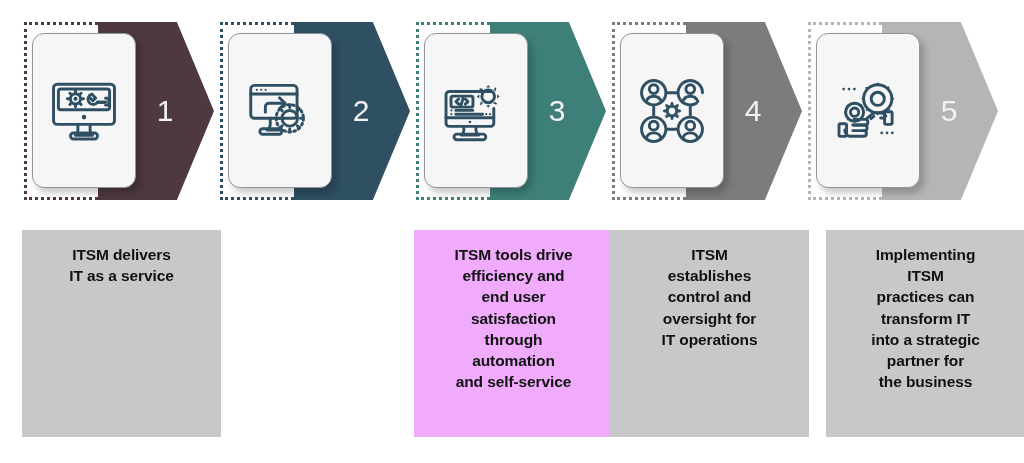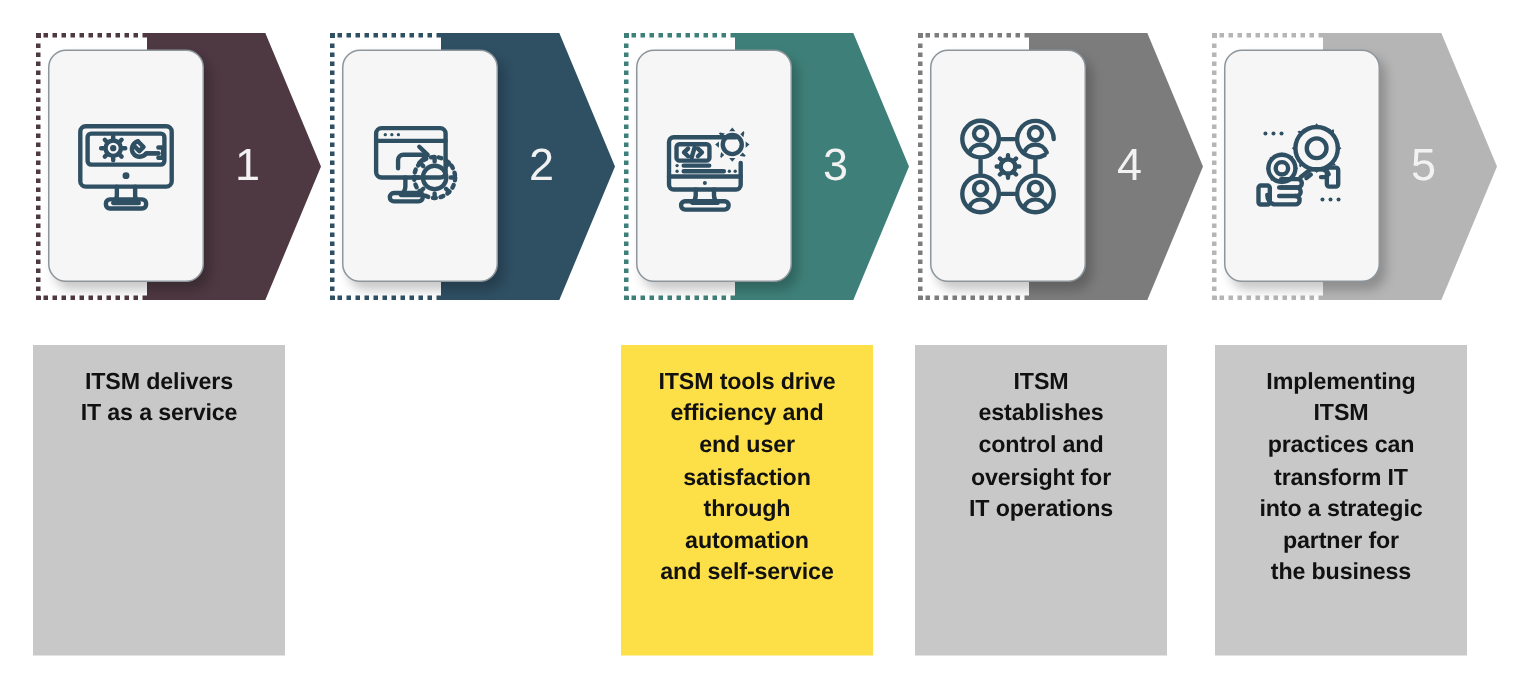--- a/index.html
+++ b/index.html
@@ -57,21 +57,21 @@
     box-shadow:4px 5px 7px rgba(0,0,0,0.22);
     display:flex;align-items:center;justify-content:center;
     box-sizing:border-box;
   }
   .icon-card svg{display:block;}
 
   
   .panels-row{position:absolute;left:0;top:230px;width:1024px;height:207px;}
   .panel{
     position:absolute;top:0;
-    width:168px;height:207px;
+    width:199px;height:207px;
     background:#c8c8c8;
     box-sizing:border-box;
     padding:14px 6px 8px 6px;
     text-align:center;
   }
   .panel-0{left:22px;}
   .panel-1{left:218px;}
   .panel-2{left:414px;}
   .panel-3{left:610px;}
   .panel-4{left:810px;}
@@ -247,37 +247,37 @@
       </div>
     </div>
 
   </div>
 
   <div class="panels-row">
     <div class="panel panel-0" style="background: rgb(200, 200, 200);">
       <div class="panel-text">ITSM delivers
 IT as a service</div>
     </div>
-    <div class="panel panel-2" style="background: #fde047;">
+    <div class="panel panel-2" style="background: #f0abfc;">
       <div class="panel-text">ITSM tools drive
 efficiency and
 end user
 satisfaction
 through
 automation
 and self-service</div>
     </div>
     <div class="panel panel-3" style="background: rgb(200, 200, 200);">
       <div class="panel-text">ITSM
 establishes
 control and
 oversight for
 IT operations</div>
     </div>
-    <div class="panel panel-4" style="background: rgb(200, 200, 200);">
+    <div class="panel panel-4" style="background: rgb(200, 200, 200); margin-left: 16px;">
       <div class="panel-text">Implementing
 ITSM
 practices can
 transform IT
 into a strategic
 partner for
 the business</div>
     </div>
   </div>
 

